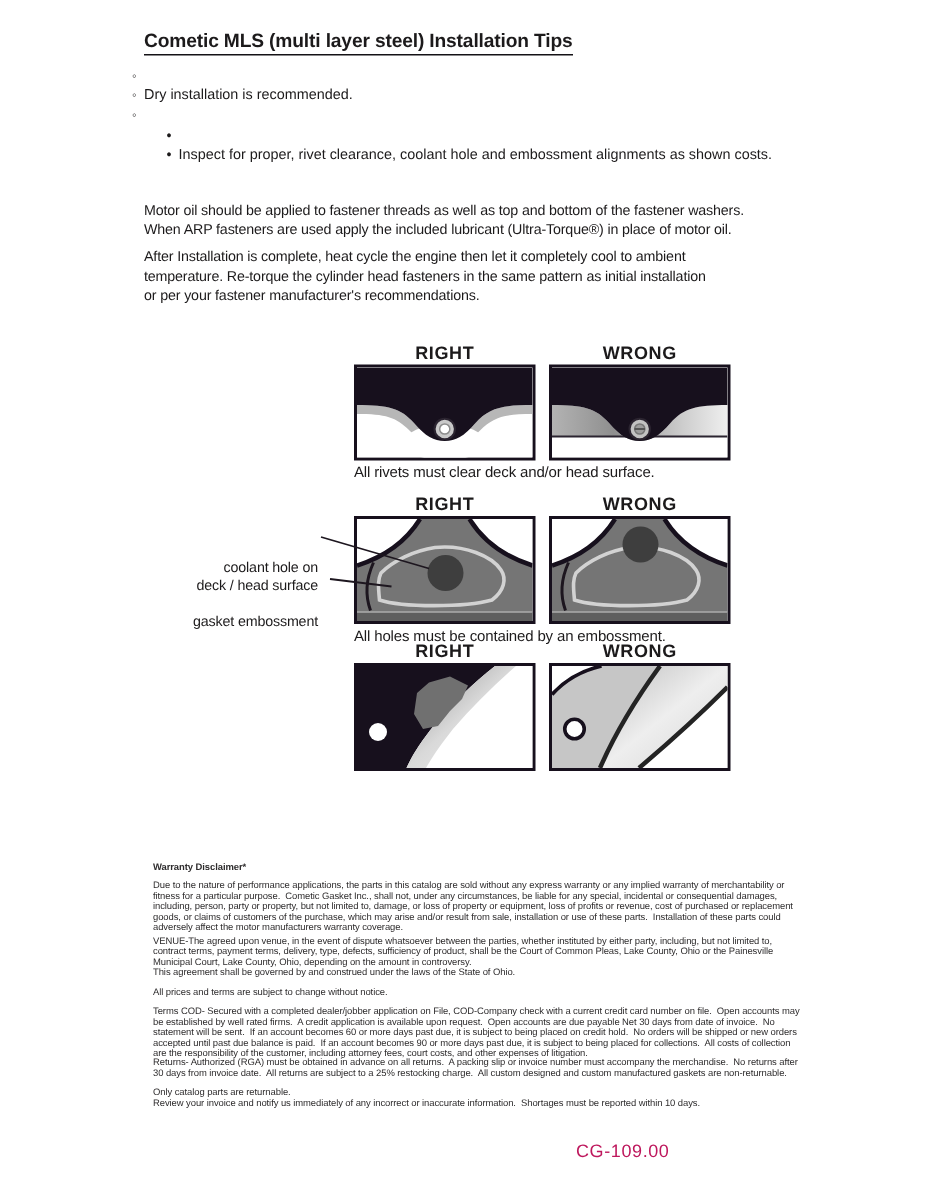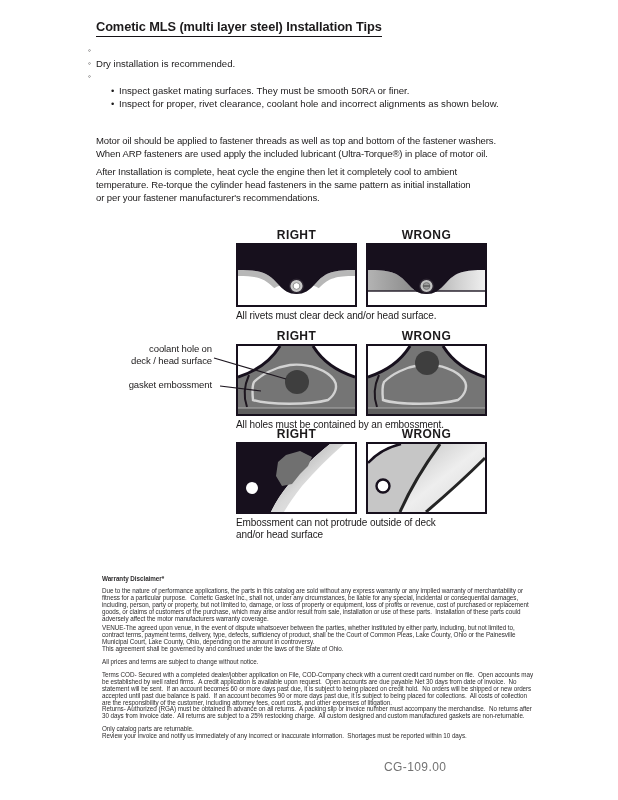--- a/index.html
+++ b/index.html
@@ -24,35 +24,35 @@
   #pair-emboss{top:428px;}
   .dlabels{display:flex;gap:9px;height:13px;}
   .dlabels span{width:121px;text-align:center;font-size:12px;font-weight:bold;
                 letter-spacing:0.4px;line-height:13px;}
   .dboxes{display:flex;gap:9px;margin-top:1px;}
   .dbox{width:117px;border:2px solid #17101d;line-height:0;background:#fff;}
   .dbox svg{display:block;}
   .caption{margin-top:3px;font-size:10px;letter-spacing:-0.1px;line-height:11.5px;
            white-space:pre-wrap;width:260px;}
   .ann{position:absolute;font-size:9.5px;line-height:11.5px;text-align:right;
-       white-space:pre-wrap;letter-spacing:-0.1px;}
+       white-space:pre-wrap;letter-spacing:-0.1px;margin-top:30px;}
   #ann-coolant{left:112px;top:343px;width:100px;}
   #ann-gasket{left:108px;top:379px;width:104px;}
   #leader-overlay{position:absolute;left:115px;top:330px;pointer-events:none;}
   .legal{position:absolute;left:102px;width:515px;font-size:6.3px;line-height:7.1px;
          color:#2e2c2d;white-space:pre-wrap;letter-spacing:-0.05px;}
   .legal.hd{font-weight:bold;}
   #leg-h{top:575px;}
   #leg-warranty{top:587px;}
   #leg-venue{top:624px;}
   #leg-prices{top:658px;}
   #leg-terms{top:671px;}
   #leg-returns{top:705px;}
   #leg-catalog{top:725px;}
-  .footer{position:absolute;left:384px;top:760px;font-size:12px;letter-spacing:0.4px;color:#737373;}
+  .footer{position:absolute;left:384px;top:760px;font-size:12px;letter-spacing:0.4px;color:#be185d;}
 </style>
 </head>
 <body>
 
 <div class="page">
 
   <div class="title">Cometic MLS (multi layer steel) Installation Tips</div>
 
   <div class="bullets">
     <div class="b-row">
@@ -60,25 +60,24 @@
     </div>
     <div class="b-row">
       <span class="mk">◦</span>
       <span>Dry installation is recommended.</span>
     </div>
     <div class="b-row">
       <span class="mk">◦</span>
     </div>
     <div class="b-row sub">
       <span class="mk">•</span>
-      <span>Inspect gasket mating surfaces.  They must be smooth 50RA or finer.</span>
     </div>
     <div class="b-row sub">
       <span class="mk">•</span>
-      <span>Inspect for proper, rivet clearance, coolant hole and incorrect alignments as shown below.</span>
+      <span>Inspect for proper, rivet clearance, coolant hole and embossment alignments as shown costs.</span>
     </div>
   </div>
 
   <div class="para" id="para-retorque">After Installation is complete, heat cycle the engine then let it completely cool to ambient
 temperature. Re-torque the cylinder head fasteners in the same pattern as initial installation
 or per your fastener manufacturer's recommendations.</div>
   <div class="para" id="para-oil">Motor oil should be applied to fastener threads as well as top and bottom of the fastener washers.
 When ARP fasteners are used apply the included lubricant (Ultra-Torque®) in place of motor oil.</div>
 
   <div class="pair" id="pair-rivet">
@@ -200,22 +199,20 @@
           <rect x="0" y="0" width="117" height="68" fill="#ffffff"></rect>
           <path d="M33,0 L72,0 C56,22 42,45 32,68 L0,68 L0,19 C9,9 20,3 33,0 Z" fill="#c6c6c6"></path>
           <path d="M0,19 C9,9 20,3 33,0" fill="none" stroke="#17101d" stroke-width="2.5"></path>
           <path d="M72,0 L117,0 L117,14 C98,33 78,51 58,68 L32,68 C42,45 56,22 72,0 Z" fill="url(#bandGrad2)"></path>
           <path d="M72,0 C56,22 42,45 32,68" fill="none" stroke="#242424" stroke-width="3"></path>
           <path d="M117,14 C98,33 78,51 58,68" fill="none" stroke="#242424" stroke-width="3"></path>
           <circle cx="15" cy="42" r="6.5" fill="#ffffff" stroke="#17101d" stroke-width="2.4"></circle>
         </svg>
       </div>
     </div>
-    <div class="caption">Embossment can not protrude outside of deck
-and/or head surface</div>
   </div>
 
   <div class="legal hd" id="leg-h">Warranty Disclaimer*</div>
   <div class="legal" id="leg-warranty">Due to the nature of performance applications, the parts in this catalog are sold without any express warranty or any implied warranty of merchantability or
 fitness for a particular purpose.  Cometic Gasket Inc., shall not, under any circumstances, be liable for any special, incidental or consequential damages,
 including, person, party or property, but not limited to, damage, or loss of property or equipment, loss of profits or revenue, cost of purchased or replacement
 goods, or claims of customers of the purchase, which may arise and/or result from sale, installation or use of these parts.  Installation of these parts could
 adversely affect the motor manufacturers warranty coverage.</div>
   <div class="legal" id="leg-venue">VENUE-The agreed upon venue, in the event of dispute whatsoever between the parties, whether instituted by either party, including, but not limited to,
 contract terms, payment terms, delivery, type, defects, sufficiency of product, shall be the Court of Common Pleas, Lake County, Ohio or the Painesville

